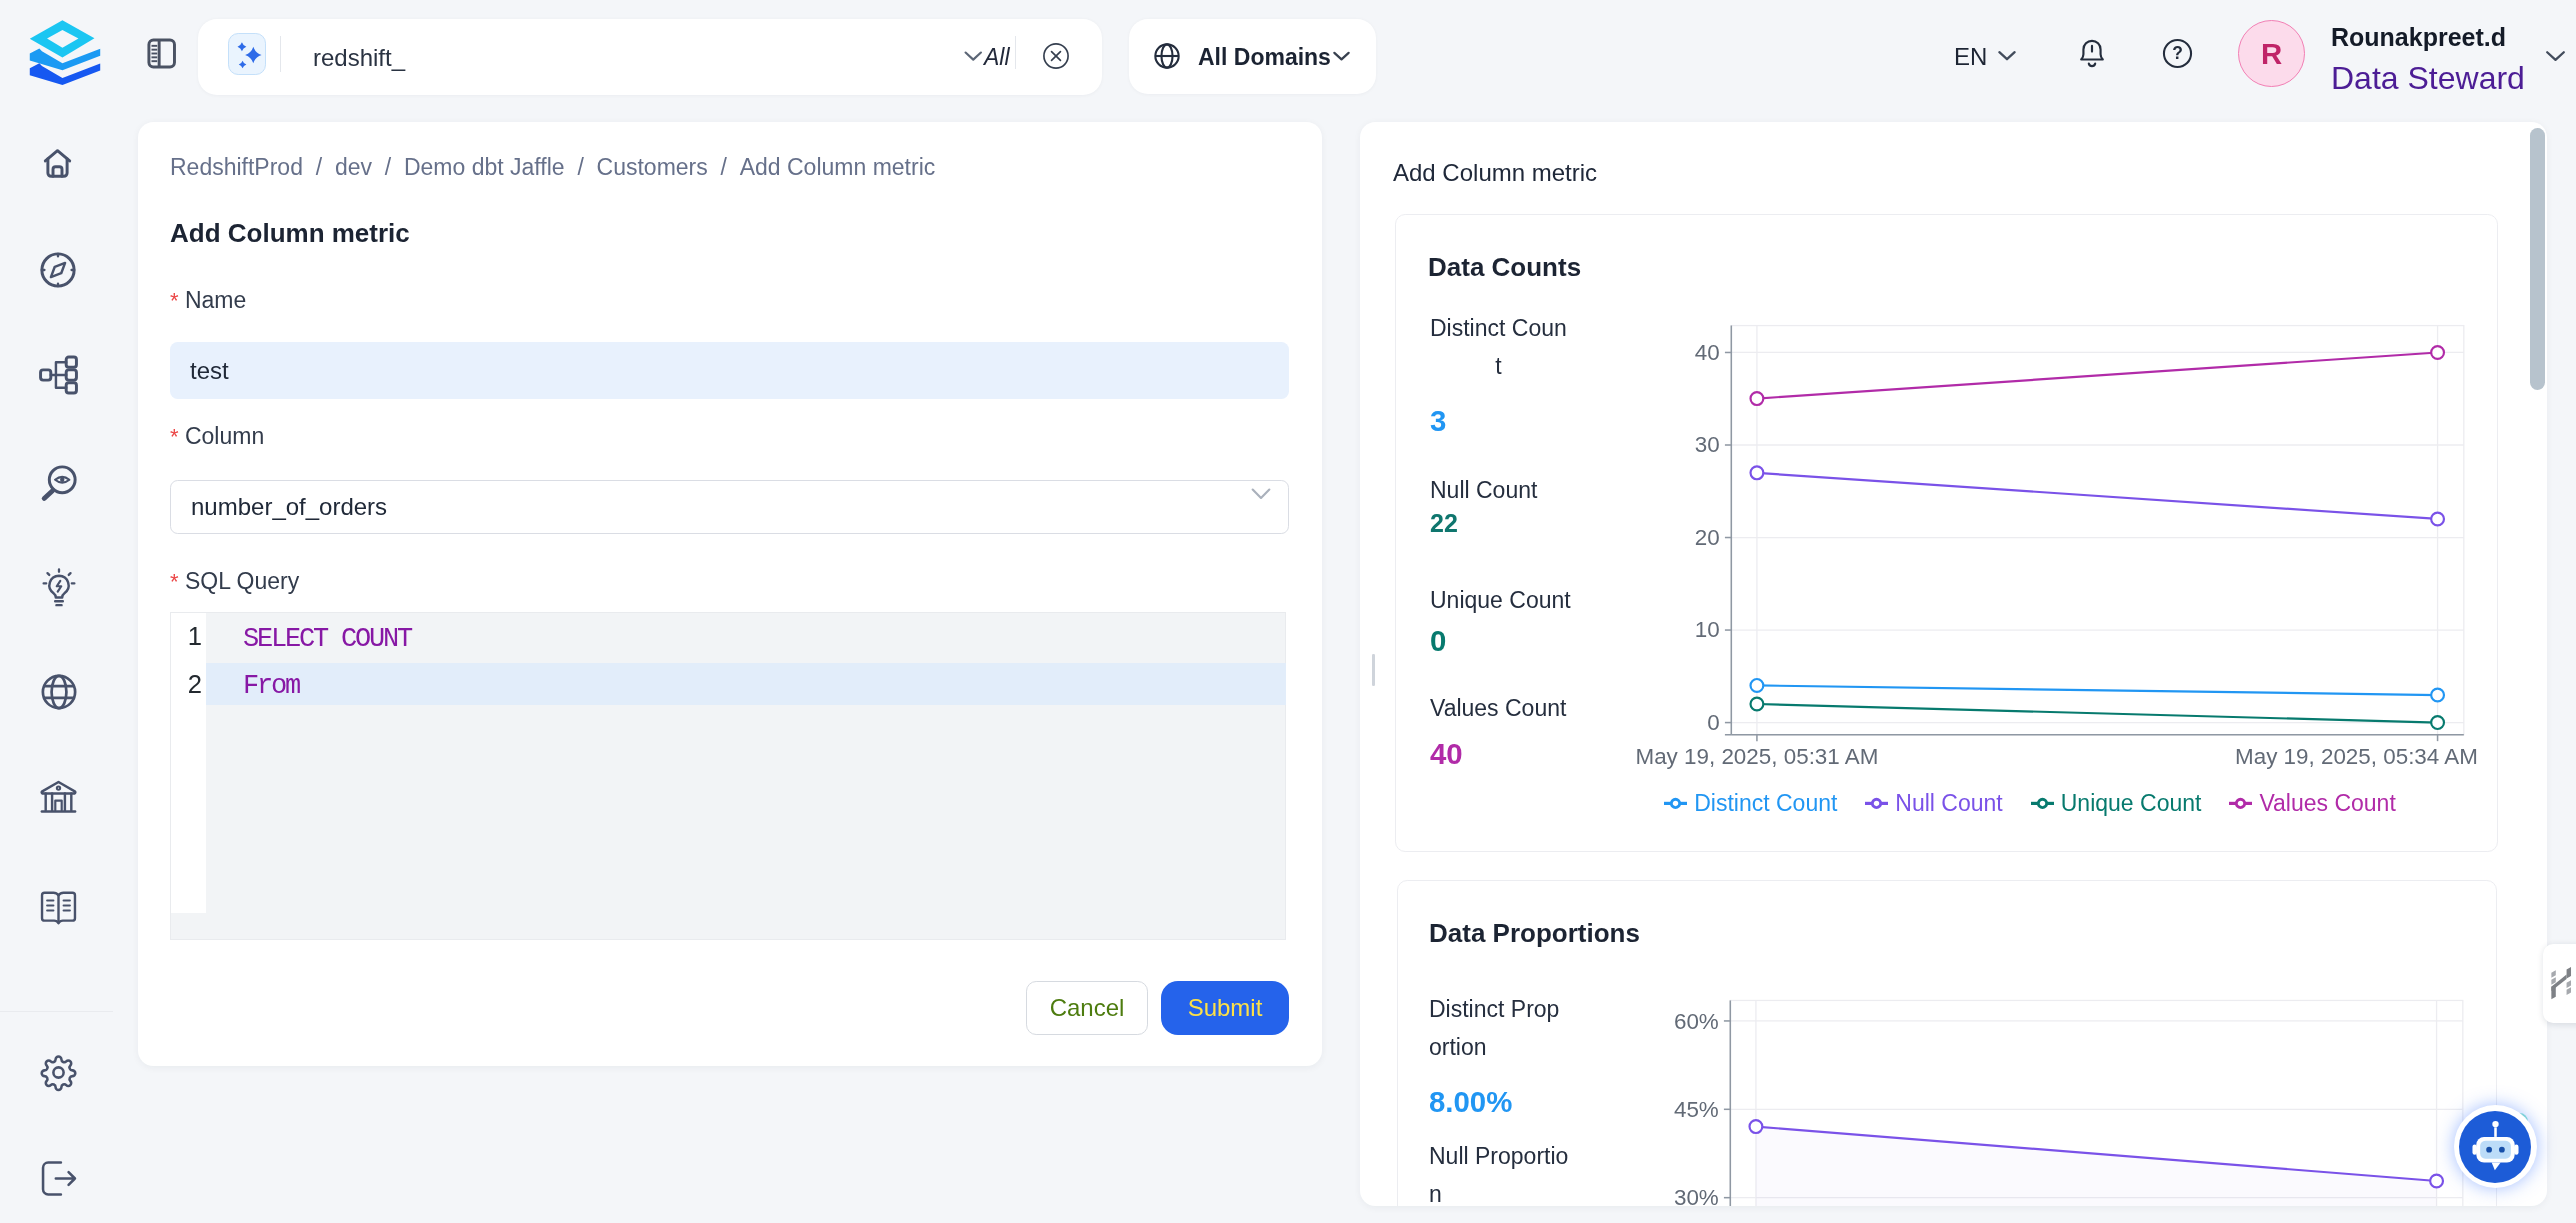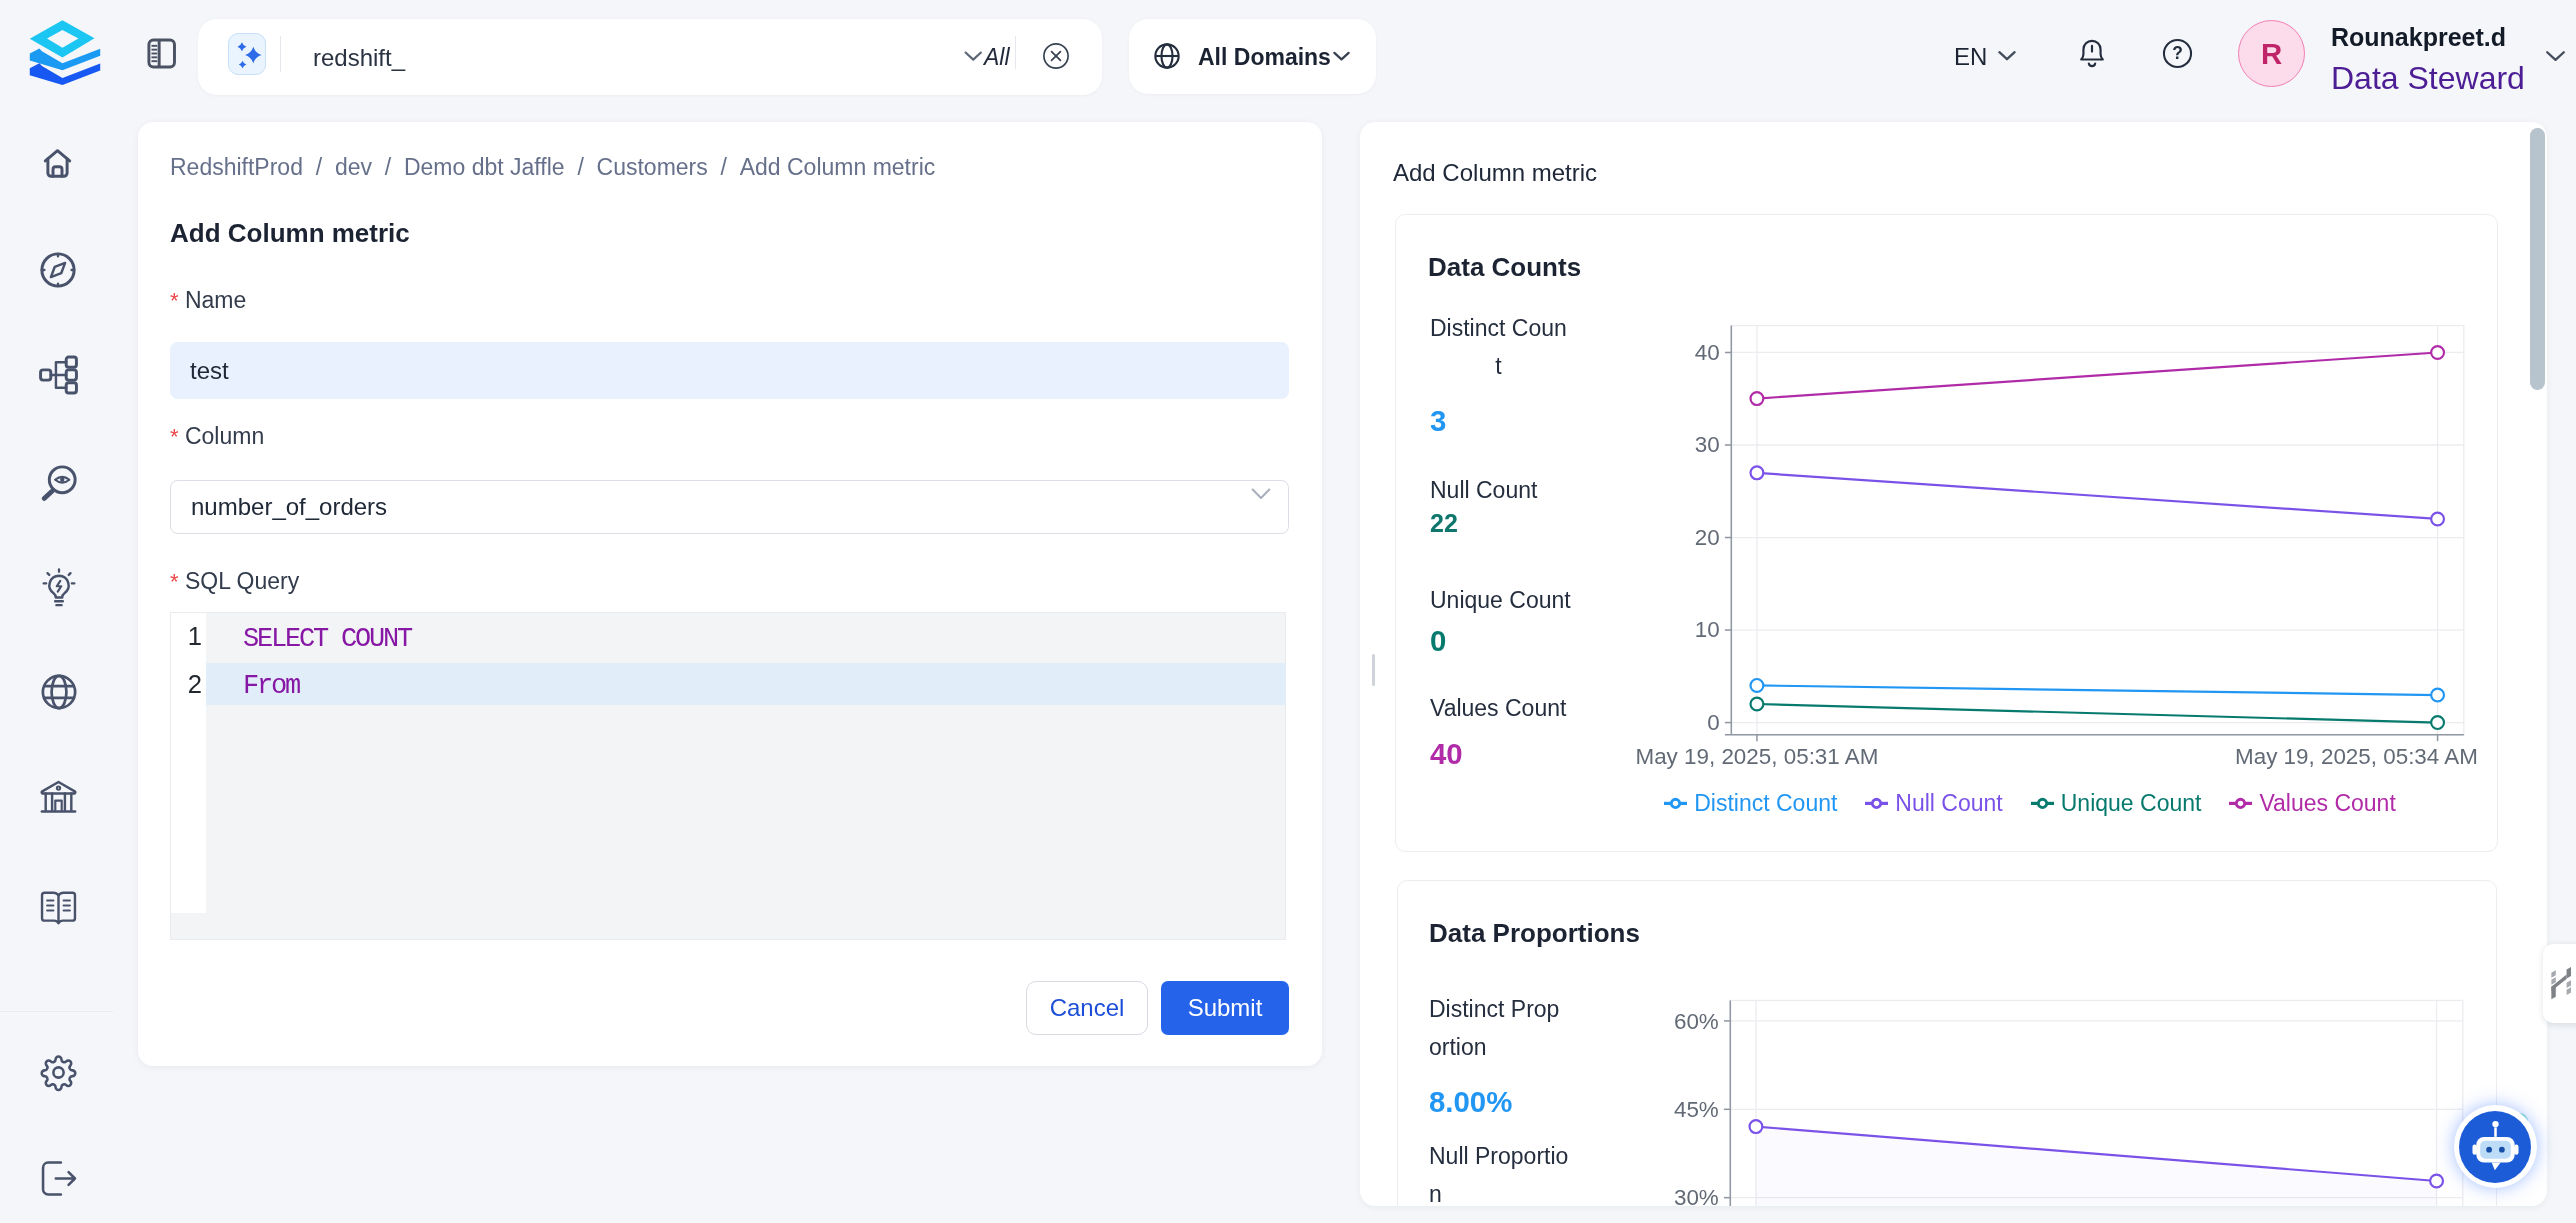--- a/index.html
+++ b/index.html
@@ -169,22 +169,22 @@
 <div class="abs" style="left:170px;top:568px;font-size:23px;color:#333c4c;"><span style="color:#eb4747;font-size:22px;">*</span>&nbsp;SQL Query</div>
 
 <div class="abs" style="left:170px;top:612px;width:1116px;height:328px;background:#f2f4f6;border:0.6px solid #e9ebee;"></div>
 <div class="abs" style="left:171px;top:613px;width:35px;height:300px;background:#fff;"></div>
 <div class="abs" style="left:206px;top:663px;width:1080px;height:42px;background:#e2edfa;"></div>
 <div class="abs" style="left:171px;top:622px;width:31px;font-size:25.6px;color:#23292f;text-align:right;">1</div>
 <div class="abs" style="left:171px;top:670px;width:31px;font-size:25.6px;color:#23292f;text-align:right;">2</div>
 <div class="abs" style="left:243px;top:624px;font-family:'Liberation Mono',monospace;font-size:27px;letter-spacing:-2.2px;color:#8718a5;">SELECT&nbsp;COUNT</div>
 <div class="abs" style="left:243px;top:671px;font-family:'Liberation Mono',monospace;font-size:27px;letter-spacing:-2.2px;color:#8718a5;">From</div>
 
-<div class="abs" style="left:1026px;top:981px;width:122px;height:54px;background:#fff;border:1.3px solid #d6dae0;border-radius:10.2px;display:flex;align-items:center;justify-content:center;font-size:24px;color:#1d4ed8;">Cancel</div>
-<div class="abs" style="left:1161px;top:981px;width:128px;height:54px;background:#2563eb;border-radius:7px;display:flex;align-items:center;justify-content:center;font-size:24px;color:#ffffff;">Submit</div>
+<div class="abs" style="left:1026px;top:981px;width:122px;height:54px;background:#fff;border:1.3px solid #d6dae0;border-radius:10.2px;display:flex;align-items:center;justify-content:center;font-size:24px;color:#4d7c0f;">Cancel</div>
+<div class="abs" style="left:1161px;top:981px;width:128px;height:54px;background:#2563eb;border-radius:17px;display:flex;align-items:center;justify-content:center;font-size:24px;color:#fde047;">Submit</div>
 
 <div class="abs" style="left:1360px;top:122px;width:1187px;height:1084px;background:#fff;border-radius:15.4px;box-shadow:0 1.3px 7.7px rgba(20,30,60,.05);overflow:hidden;">
   <div class="abs" style="left:33px;top:37px;font-size:24px;color:#20293a;">Add Column metric</div>
 
   <div class="abs" style="left:35px;top:92px;width:1103px;height:638px;border:1.3px solid #ecedf1;border-radius:10.2px;text-align:center;">
     <div class="abs" style="left:32px;top:37px;font-size:26px;font-weight:700;color:#1c2433;">Data Counts</div>
 
     <div class="abs" style="left:34px;top:94px;font-size:23px;line-height:38px;color:#252e3e;">Distinct Coun<br>t</div>
     <div class="abs" style="left:34px;top:189px;font-size:29.4px;font-weight:700;color:#2196f3;">3</div>
     <div class="abs" style="left:34px;top:256px;font-size:23px;line-height:38px;color:#252e3e;">Null Count</div>

